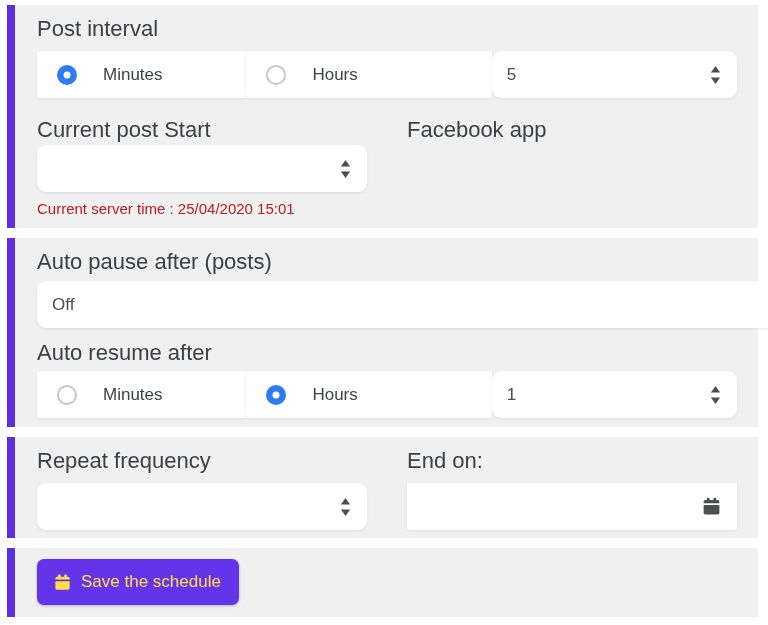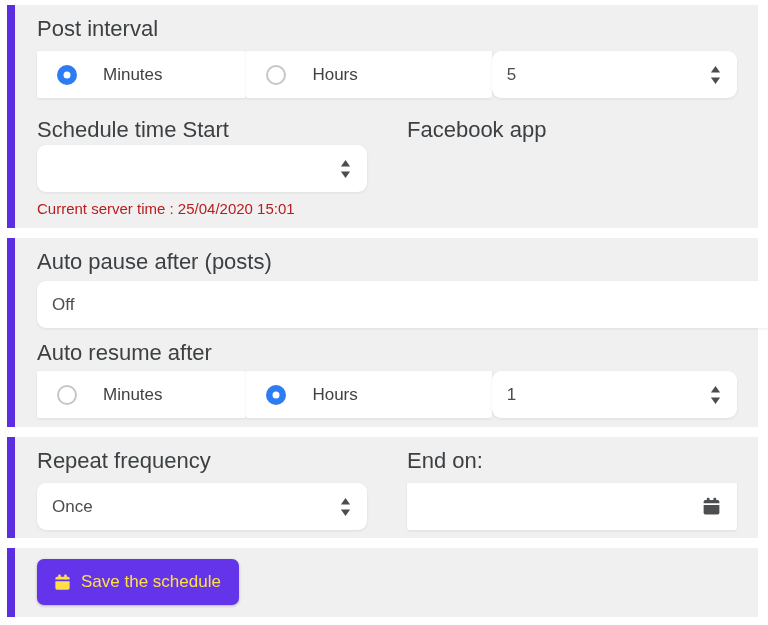--- a/index.html
+++ b/index.html
@@ -110,21 +110,21 @@
       <div class="ctrl rd w205">
         <span class="ctrl-value">5</span>
         <svg class="spinner-icon" width="11" height="18" viewBox="0 0 11 18" fill="currentColor">
             <path d="M5.5 0l4.6 6.5H0.9z"></path>
             <path d="M5.5 18l4.6-6.5H0.9z"></path>
           </svg>
       </div>
     </div>
 
     <div class="row labels-row">
-      <div class="field-label w330">Schedule time Start</div>
+      <div class="field-label w330">Current post Start</div>
       <div class="field-label w330">Facebook app</div>
     </div>
 
     <div class="row">
       <div class="ctrl rd w330">
         <span class="ctrl-value"></span>
         <svg class="spinner-icon" width="11" height="18" viewBox="0 0 11 18" fill="currentColor">
             <path d="M5.5 0l4.6 6.5H0.9z"></path>
             <path d="M5.5 18l4.6-6.5H0.9z"></path>
           </svg>
@@ -166,21 +166,20 @@
     </div>
   </section>
 
   <section class="card sec3">
     <div class="row">
       <div class="field-label w330">Repeat frequency</div>
       <div class="field-label w330">End on:</div>
     </div>
     <div class="row">
       <div class="ctrl rd w330">
-        <span class="ctrl-value">Once</span>
         <svg class="spinner-icon" width="11" height="18" viewBox="0 0 11 18" fill="currentColor">
             <path d="M5.5 0l4.6 6.5H0.9z"></path>
             <path d="M5.5 18l4.6-6.5H0.9z"></path>
           </svg>
       </div>
       <div class="ctrl sq w330">
         <span class="ctrl-value date-value"></span>
         <svg class="calendar-icon-dark" width="21" height="21" viewBox="0 0 24 24" fill="currentColor">
             <rect x="6.6" y="2" width="3.2" height="6" rx="1.2"></rect>
             <rect x="14.2" y="2" width="3.2" height="6" rx="1.2"></rect>

